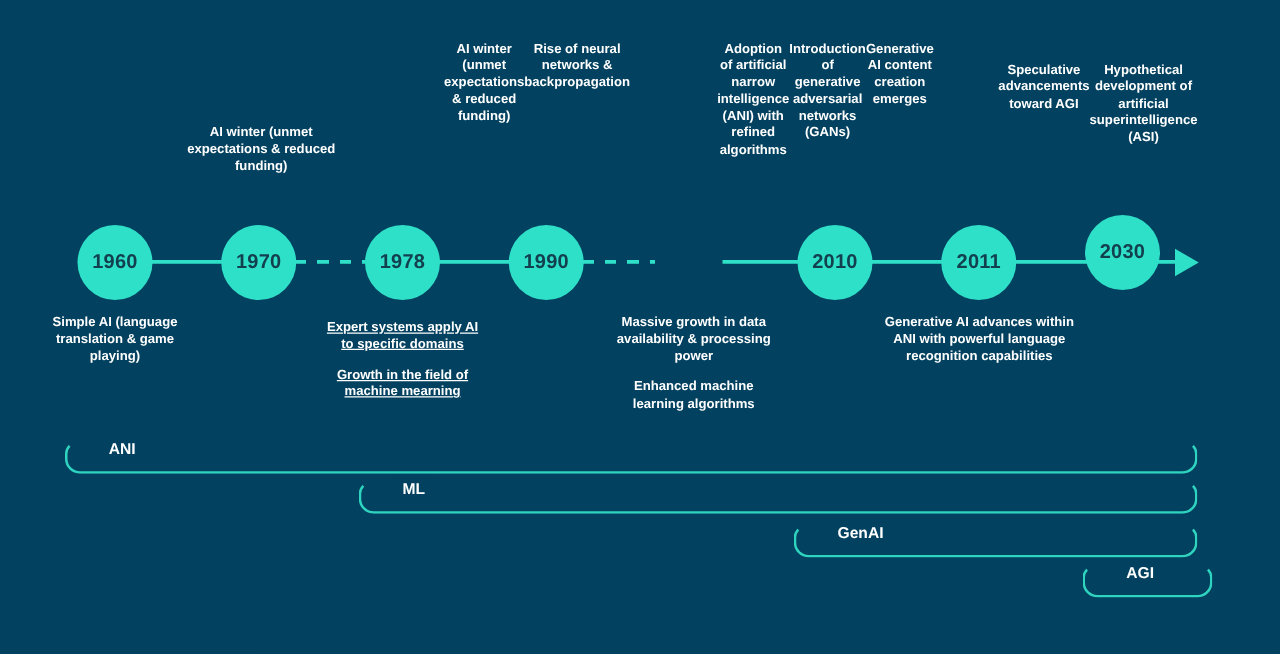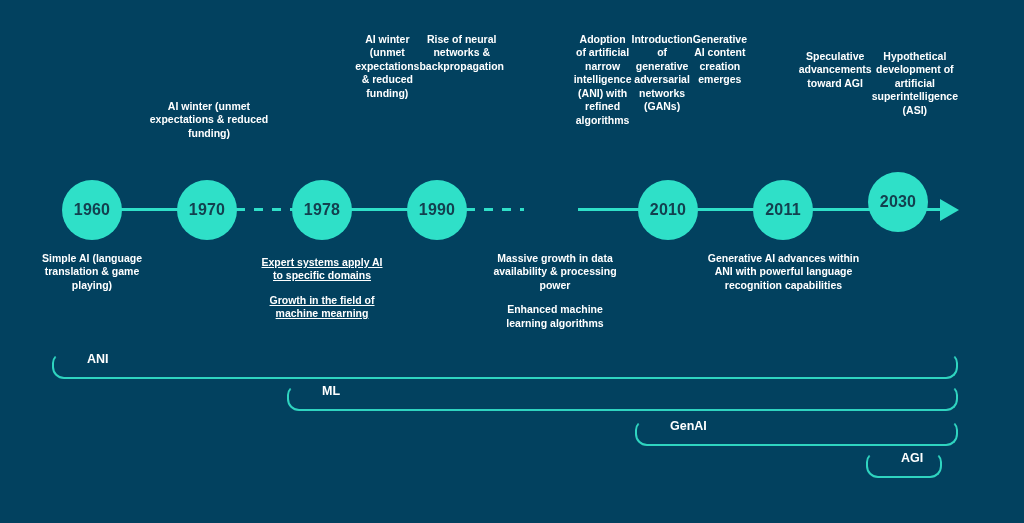--- a/index.html
+++ b/index.html
@@ -161,17 +161,17 @@
   </div>
 
   <div class="bracket open" style="left:287px; top:385px; width:671px; height:26px;">
     <span class="bracket-label">ML</span>
   </div>
 
   <div class="bracket open" style="left:635px; top:420px; width:323px; height:26px;">
     <span class="bracket-label">GenAI</span>
   </div>
 
-  <div class="bracket open" style="left:866px; top:452px; width:76px; height:26px;">
+  <div class="bracket open" style="left:866px; top:452px; width:104px; height:26px;">
     <span class="bracket-label">AGI</span>
   </div>
 
 </div>
 
 </body></html>

